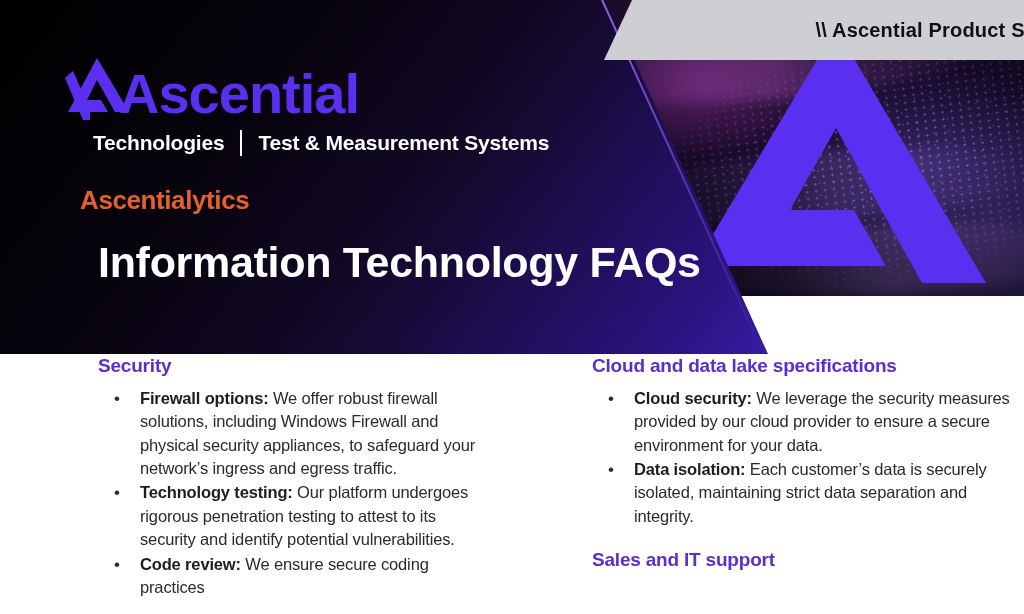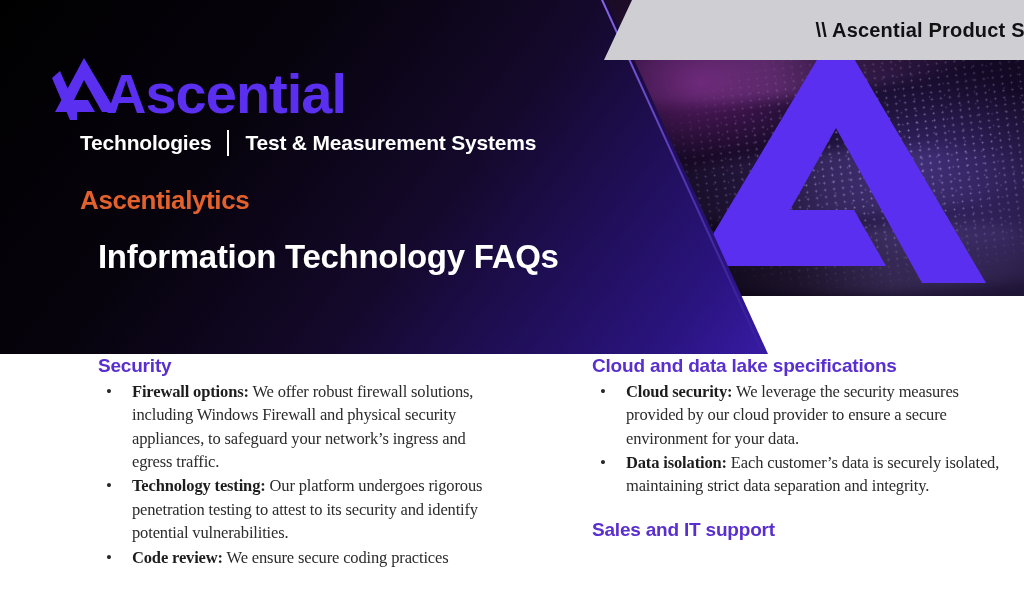--- a/index.html
+++ b/index.html
@@ -127,21 +127,21 @@
     font-weight: bold;
     letter-spacing: 0.2px;
     white-space: nowrap;
     padding-left: 120px;
     margin-right: -38px;
   }
 
   
   .brand {
     position: absolute;
-    left: 50px; top: 58px;
+    left: 63px; top: 58px;
     display: flex;
     flex-direction: column;
   }
   .brand-top {
     display: flex;
     align-items: flex-end;
     height: 62px;
   }
   .brand-mark { width: 66px; height: 62px; display: block; margin-right: -10px; }
   .brand-word {
@@ -175,21 +175,21 @@
     left: 80px; top: 185px;
     color: #e2612c;
     font-size: 26px;
     font-weight: bold;
     letter-spacing: -0.4px;
   }
   .title-white {
     position: absolute;
     left: 98px; top: 238px;
     color: #ffffff;
-    font-size: 33px;
+    font-size: 43px;
     font-weight: bold;
     letter-spacing: -0.3px;
   }
 
   
   .body-area {
     position: absolute;
     left: 0; top: 354px;
     width: 1024px;
     height: 332px;
@@ -211,23 +211,22 @@
     font-size: 19px;
     font-weight: bold;
     letter-spacing: -0.2px;
     margin: 0 0 1px 0;
     line-height: 1.3;
   }
   .sec-head.spaced { margin-top: 20px; }
 
   ul.faq-list {
     list-style: none;
-    margin: 0;
+    margin: 8px;
     padding: 0;
-    font-family: Liberation Serif, serif;
   }
   ul.faq-list > li {
     position: relative;
     padding-left: 34px;
     margin: 0 0 1px 0;
     color: #2b2b2b;
     font-size: 16.5px;
     line-height: 1.42;
     letter-spacing: -0.15px;
   }

